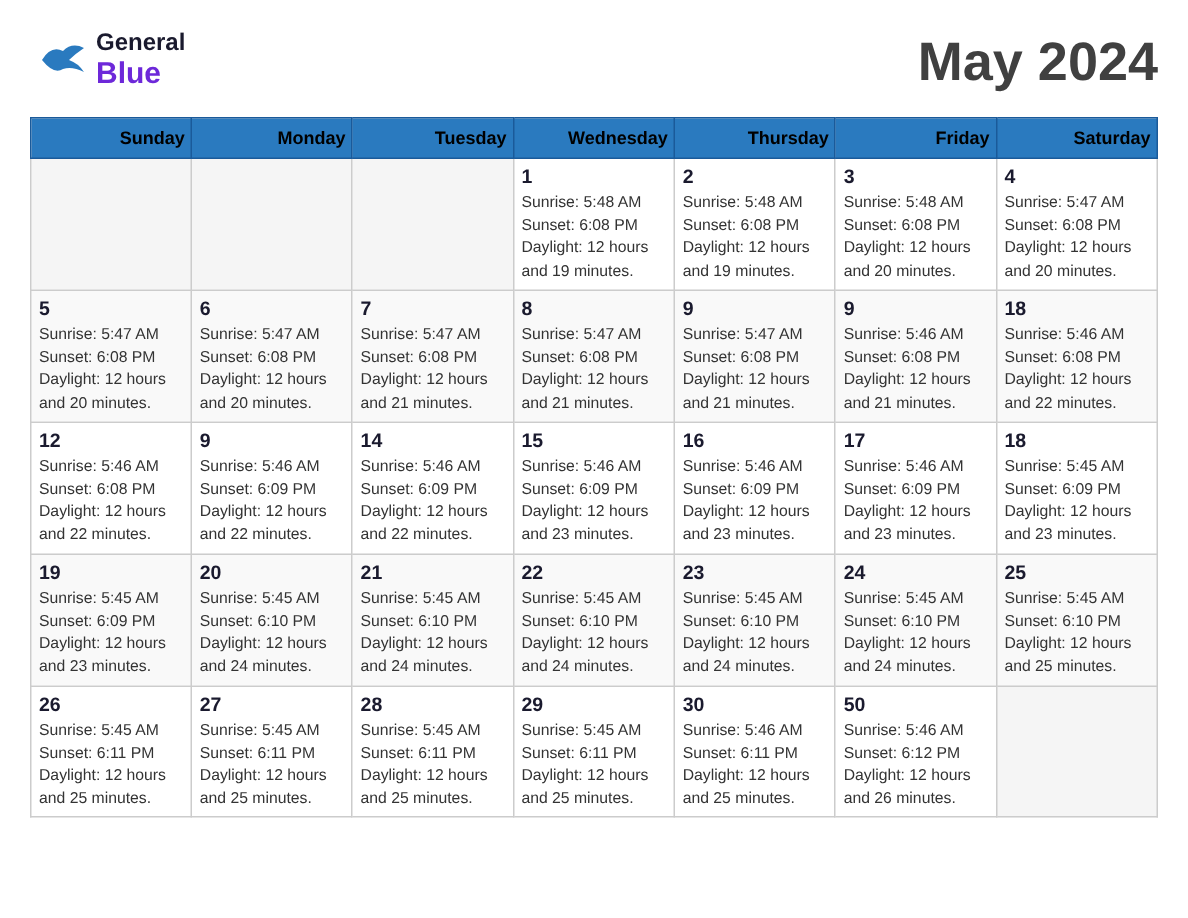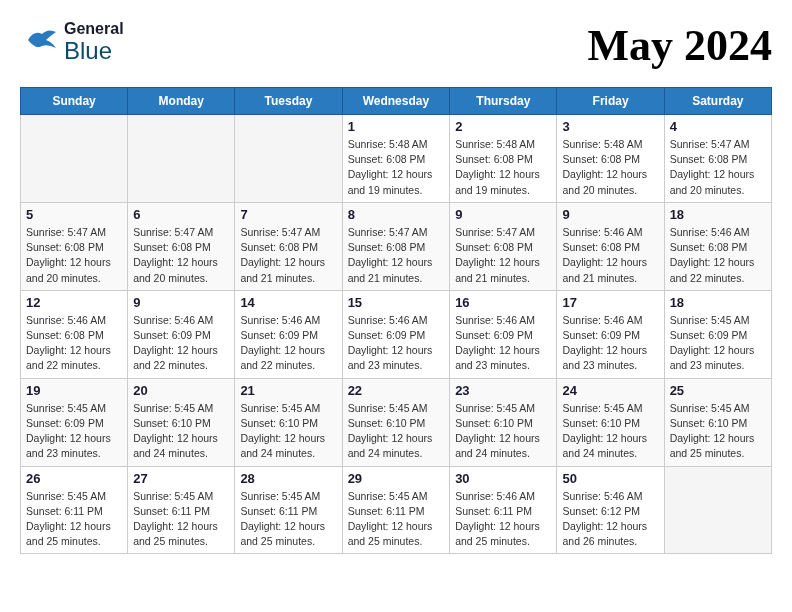--- a/index.html
+++ b/index.html
@@ -13,39 +13,38 @@
     .header {
       display: flex;
       justify-content: space-between;
       align-items: flex-start;
       margin-bottom: 16px;
     }
     .title-block {
       text-align: right;
     }
     .title-block .month-year {
-      font-size: 44px;
-      font-weight: bold;
-      color: #000000;
-      font-family: Liberation Serif, serif;
+      font-size: 36px;
+      font-weight: bold;
+      color: #404040;
     }
     .title-block .location {
       font-size: 16px;
       color: #444;
     }
     .calendar {
       width: 100%;
       border-collapse: collapse;
       font-size: 11px;
     }
     .calendar th {
       background: #2a7abf;
-      color: #ffffff;
+      color: #000000;
       padding: 6px 4px;
-      text-align: center;
+      text-align: right;
       font-size: 12px;
       font-weight: bold;
       border: 1px solid #1a5a9a;
     }
     .calendar td {
       border: 1px solid #ccc;
       vertical-align: top;
       padding: 4px 5px;
       width: 108px;
       min-height: 80px;
@@ -81,23 +80,23 @@
       display: flex;
       flex-direction: column;
       line-height: 1.1;
     }
     .logo-general {
       font-size: 16px;
       font-weight: bold;
       color: #1a1a2e;
     }
     .logo-blue {
-      font-size: 24px;
-      font-weight: normal;
-      color: #0c4a6e;
+      font-size: 20px;
+      font-weight: bold;
+      color: #6d28d9;
     }
   </style>
 </head>
 <body>
 
 <div class="header">
   <div class="logo-wrap">
     <svg class="logo-icon" viewBox="0 0 40 40">
 
       <path d="M8 20 Q14 10 22 14 Q28 8 36 12 Q30 16 26 20 Q32 22 36 28 Q28 24 22 26 Q16 30 8 20Z" fill="#2a7abf"></path>

